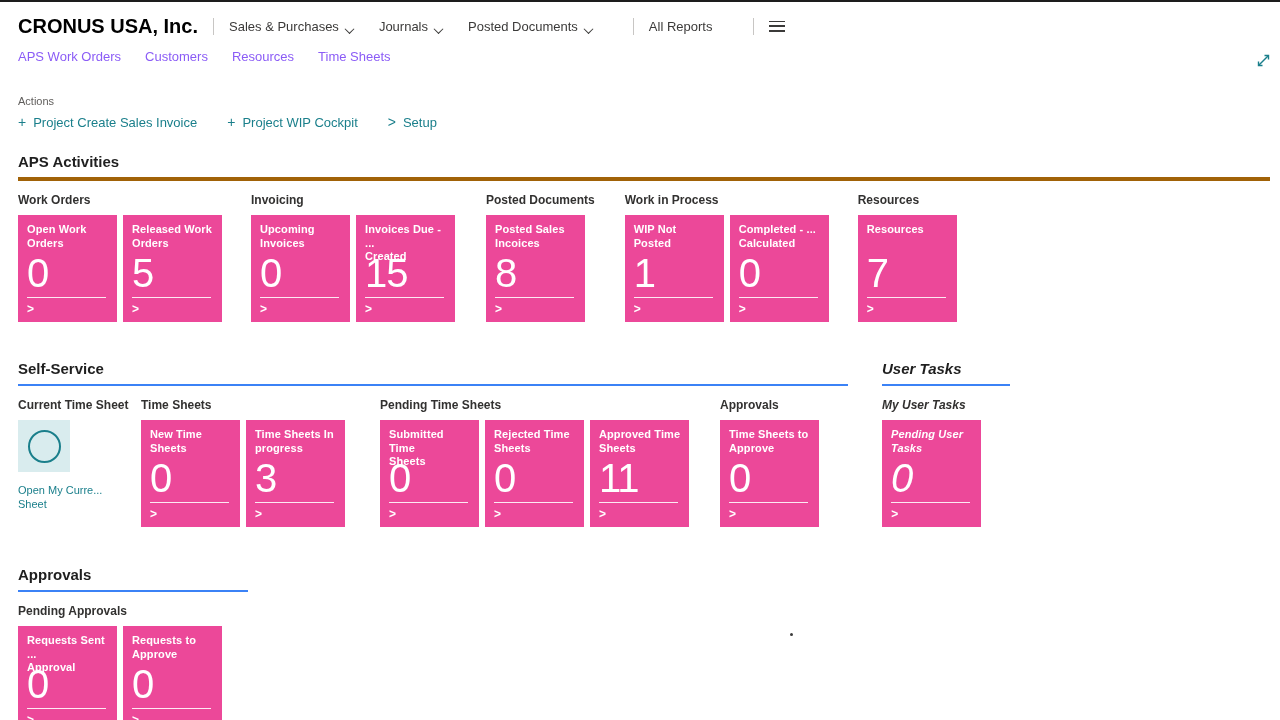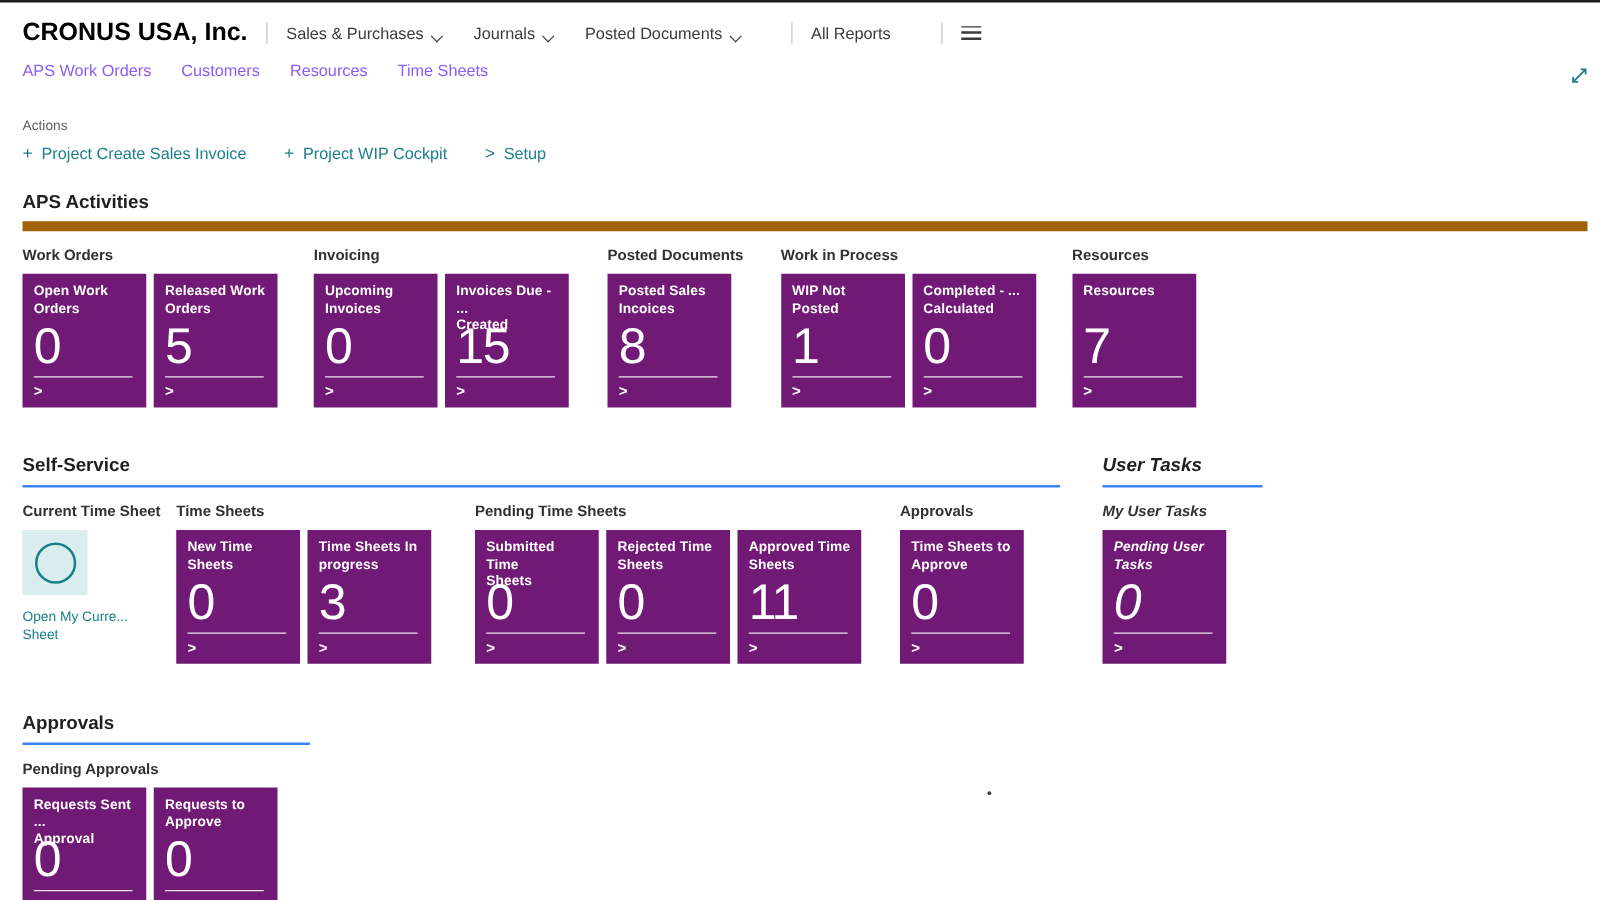--- a/index.html
+++ b/index.html
@@ -24,28 +24,28 @@
   .navlink { font-size:13px; color:#8b5cf6; margin-right:24px; cursor:pointer; white-space:nowrap; }
 
   
   .actions-label { margin-top:31px; font-size:11px; color:#605e5c; }
   .actions-row { margin-top:7px; display:flex; align-items:center; }
   .action-link { font-size:13px; color:#1a7f8b; margin-right:30px; cursor:pointer; display:inline-flex; align-items:center; white-space:nowrap; }
   .action-glyph { font-size:14px; margin-right:7px; font-weight:400; }
 
   
   .section-title { font-size:15px; font-weight:600; color:#1f1f1f; padding-bottom:7px; }
-  .u2 { border-bottom:8px solid #a16207; }
+  .u2 { border-bottom:4px solid #a16207; }
   .u1 { border-bottom:2px solid #3b82f6; }
   .groups-row { display:flex; margin-top:12px; align-items:flex-start; }
   .group-caption { font-size:12px; font-weight:700; color:#323130; margin-bottom:8px; white-space:nowrap; }
   .tiles { display:flex; gap:6px; }
 
   
-  .tile { width:99px; height:107px; background:#701a75; color:#fff; padding:8px 8px 7px 9px; display:flex; flex-direction:column; cursor:pointer; }
+  .tile { width:99px; height:107px; background:#ec4899; color:#fff; padding:8px 8px 7px 9px; display:flex; flex-direction:column; cursor:pointer; }
   .tile-label { font-size:11px; line-height:13.5px; font-weight:600; height:29px; letter-spacing:.1px; }
   .tile-value { flex:1; font-size:40px; font-weight:300; line-height:1.02; letter-spacing:-1px; margin-top:1px; }
   .tile-divider { border-top:1px solid rgba(255,255,255,.88); margin:0 3px 0 0; }
   .tile-chevron { font-size:12px; font-weight:700; margin-top:5px; line-height:12px; }
 
   
   #section-aps { margin-top:23px; width:1252px; }
   .row2 { display:flex; margin-top:38px; align-items:flex-start; }
   #section-selfservice { width:830px; }
   #section-usertasks { width:128px; margin-left:34px;font-style:italic; }

